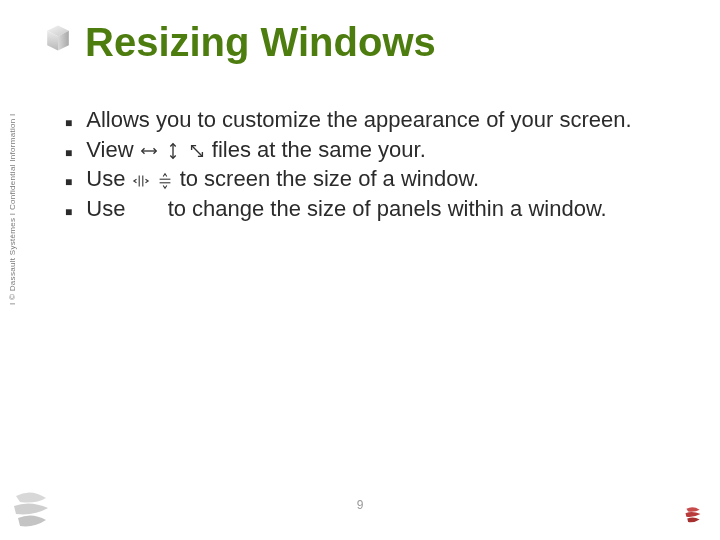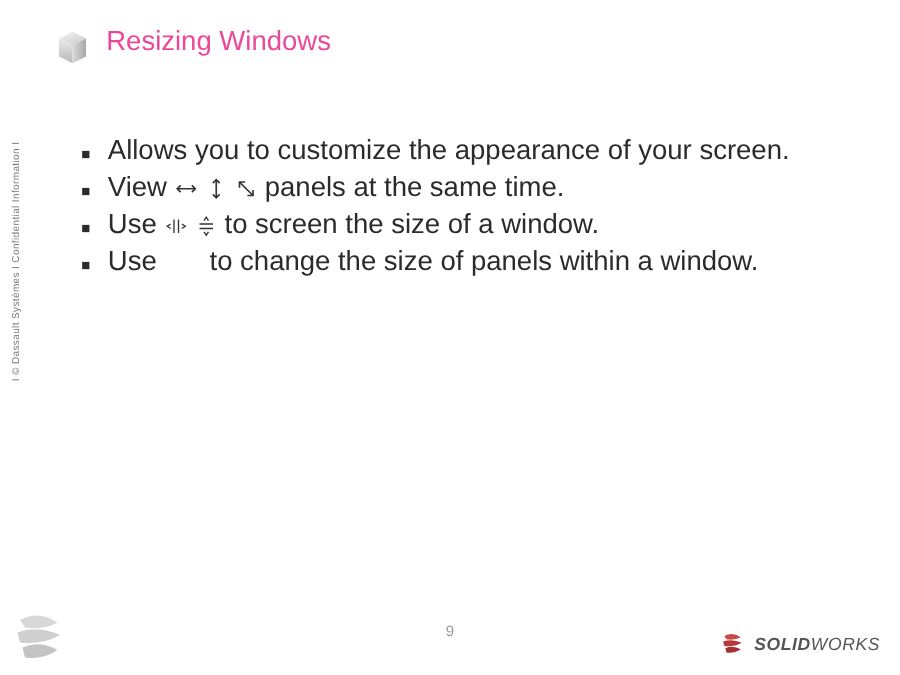--- a/index.html
+++ b/index.html
@@ -26,23 +26,23 @@
     top: 20px;
     width: 36px;
     height: 36px;
   }
 
   
   .title {
     position: absolute;
     left: 85px;
     top: 20px;
-    font-size: 22px;
-    font-weight: normal;
-    color: #ec4899;
+    font-size: 40px;
+    font-weight: bold;
+    color: #4d7c0f;
   }
 
   
   .content {
     position: absolute;
     left: 65px;
     top: 105px;
     width: 600px;
     font-size: 22px;
     color: #2b2b2b;
@@ -146,21 +146,21 @@
               <line x1="10" y1="2" x2="10" y2="18" stroke="#333" stroke-width="1.5"></line>
               <polyline points="7,5 10,2 13,5" fill="none" stroke="#333" stroke-width="1.5"></polyline>
               <polyline points="7,15 10,18 13,15" fill="none" stroke="#333" stroke-width="1.5"></polyline>
             </svg>
           <svg class="cursor-svg" viewBox="0 0 20 20">
               <line x1="4" y1="4" x2="16" y2="16" stroke="#333" stroke-width="1.5"></line>
               <polyline points="4,9 4,4 9,4" fill="none" stroke="#333" stroke-width="1.5"></polyline>
               <polyline points="16,11 16,16 11,16" fill="none" stroke="#333" stroke-width="1.5"></polyline>
             </svg>
         </span>
-        <span> panels at the same time.</span>
+        <span> files at the same your.</span>
       </span>
     </div>
 
     <div class="bullet">
       <span class="sq">■</span>
       <span class="txt">
         <span>Use </span>
         <span class="inline-icons">
           <svg class="cursor-svg" viewBox="0 0 20 20">
               <line x1="8" y1="4" x2="8" y2="16" stroke="#333" stroke-width="1.2"></line>
@@ -197,18 +197,15 @@
     <path d="M8 20 Q24 14 42 22 Q28 30 10 28 Z" fill="#cfcfcf"></path>
     <path d="M12 32 Q26 26 40 34 Q28 42 14 40 Z" fill="#c4c4c4"></path>
   </svg>
 
   <div class="sw-logo">
     <svg width="22" height="22" viewBox="0 0 50 48">
       <path d="M10 10 Q25 2 40 12 Q30 18 14 16 Z" fill="#c84b4b"></path>
       <path d="M8 20 Q24 14 42 22 Q28 30 10 28 Z" fill="#b93a3a"></path>
       <path d="M12 32 Q26 26 40 34 Q28 42 14 40 Z" fill="#a62f2f"></path>
     </svg>
-    <span class="sw-logo-text">
-      <span>SOLID</span><span class="light">WORKS</span>
-    </span>
   </div>
 
 </div>
 
 </body></html>

